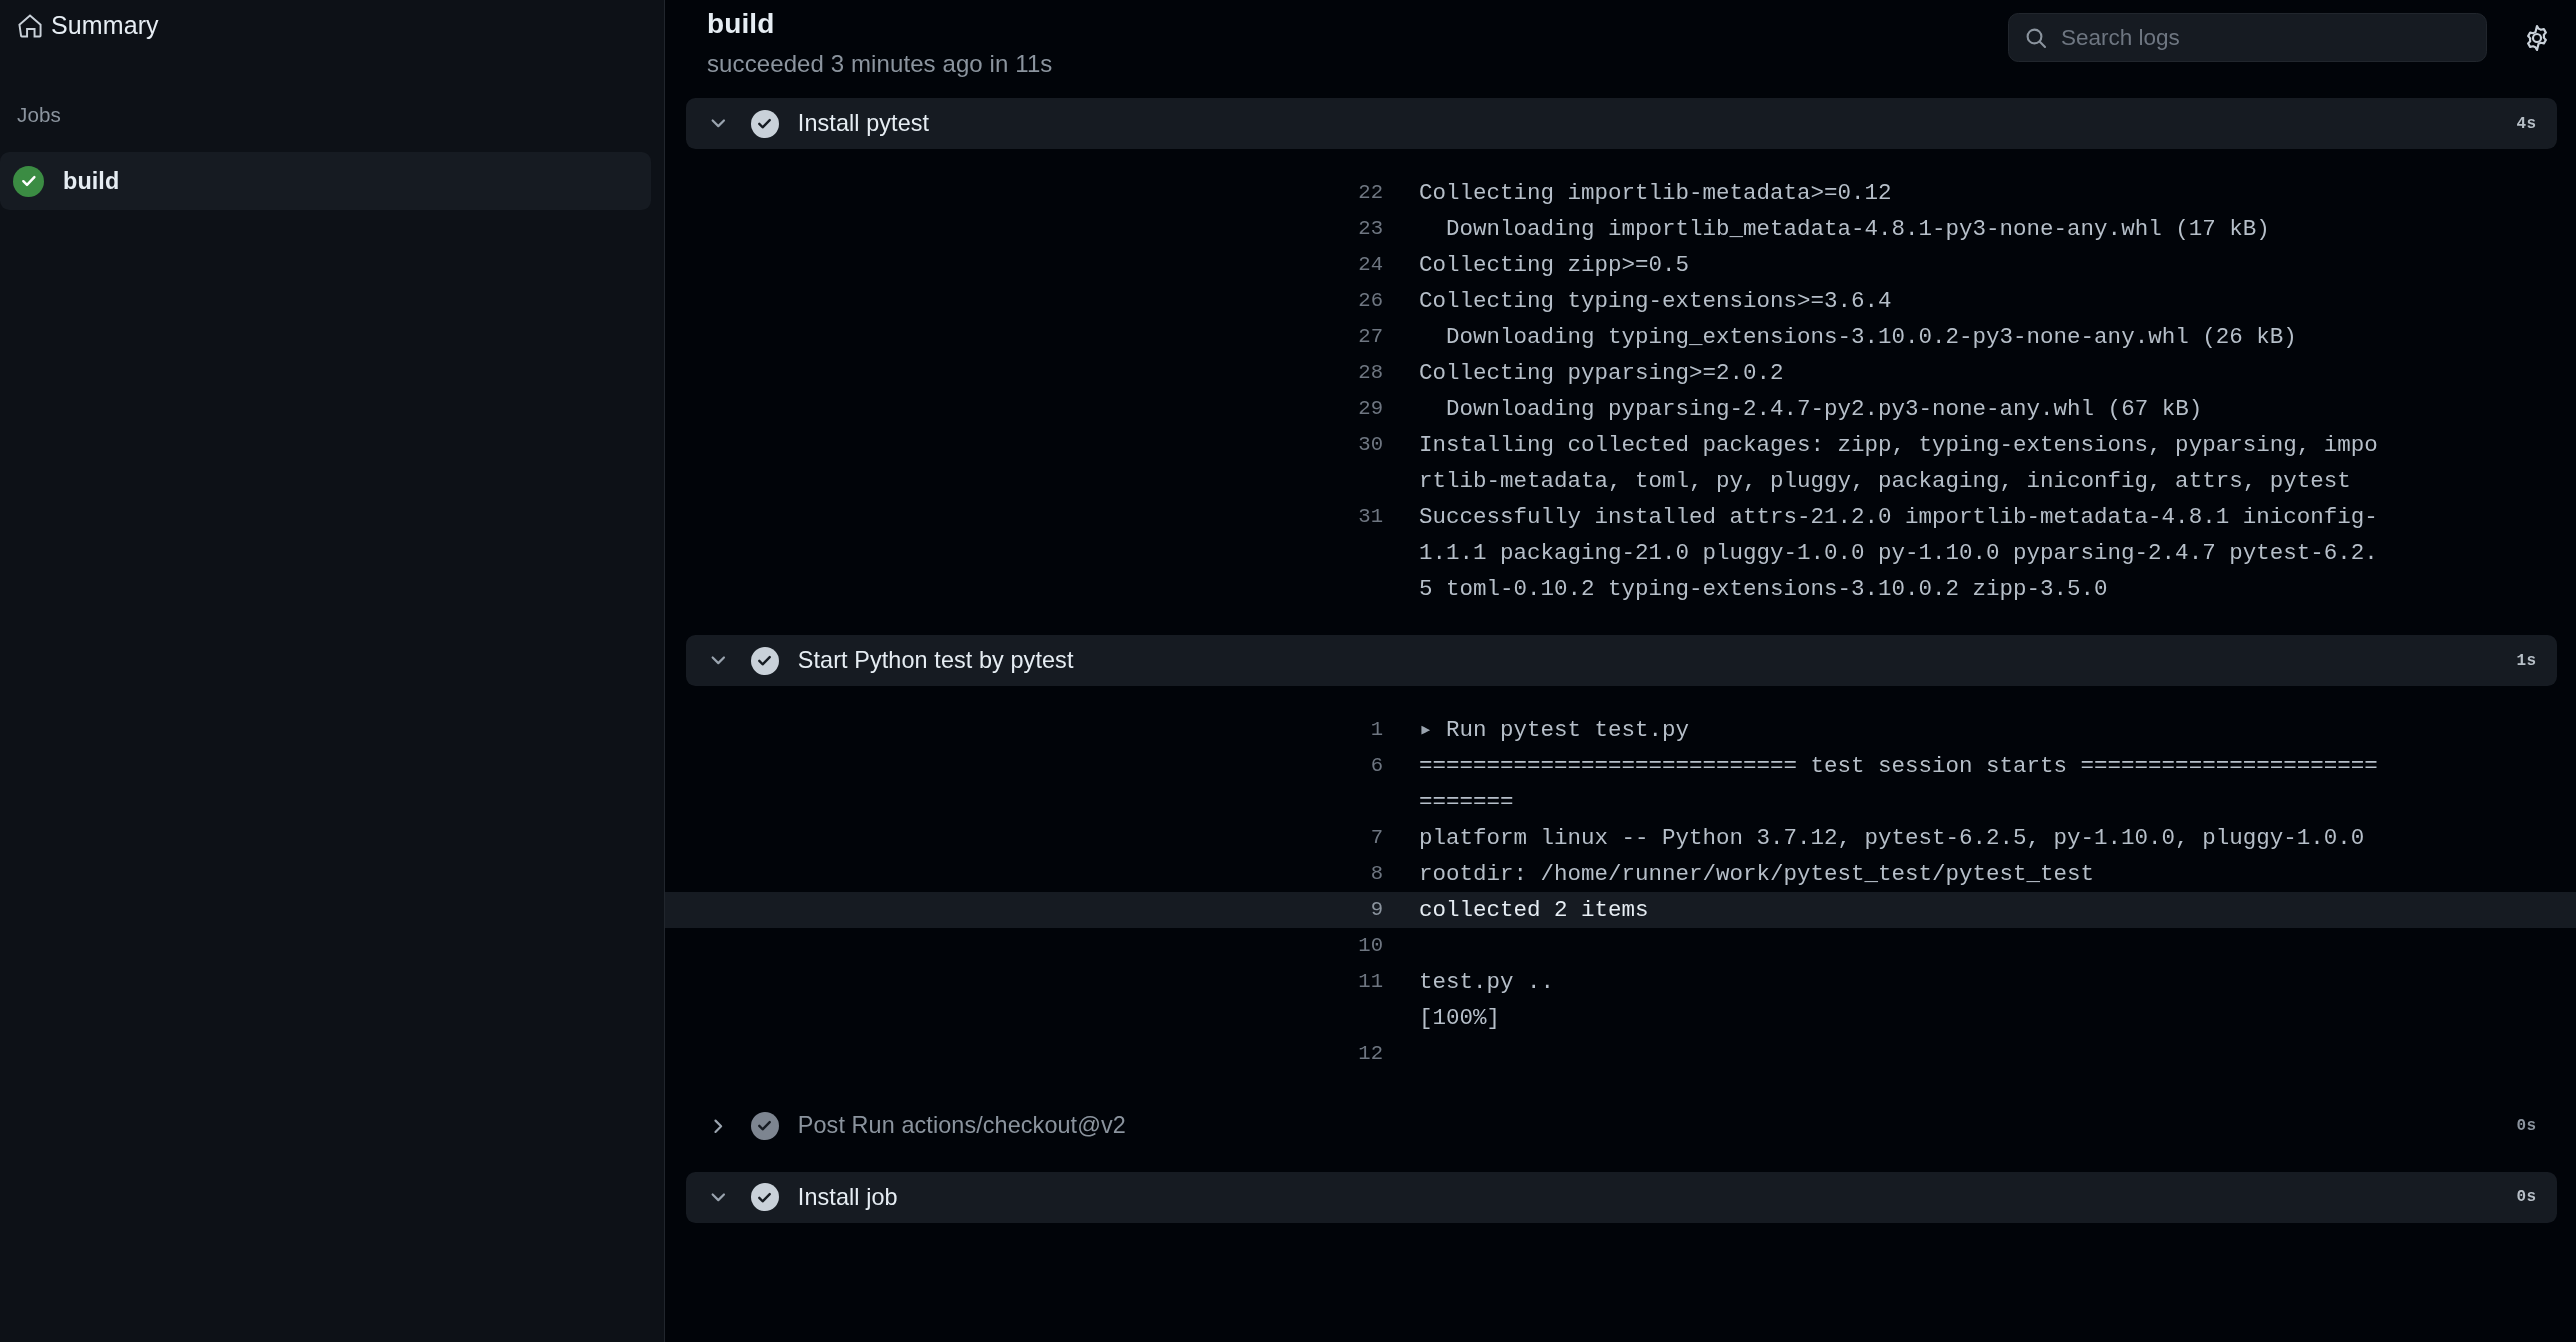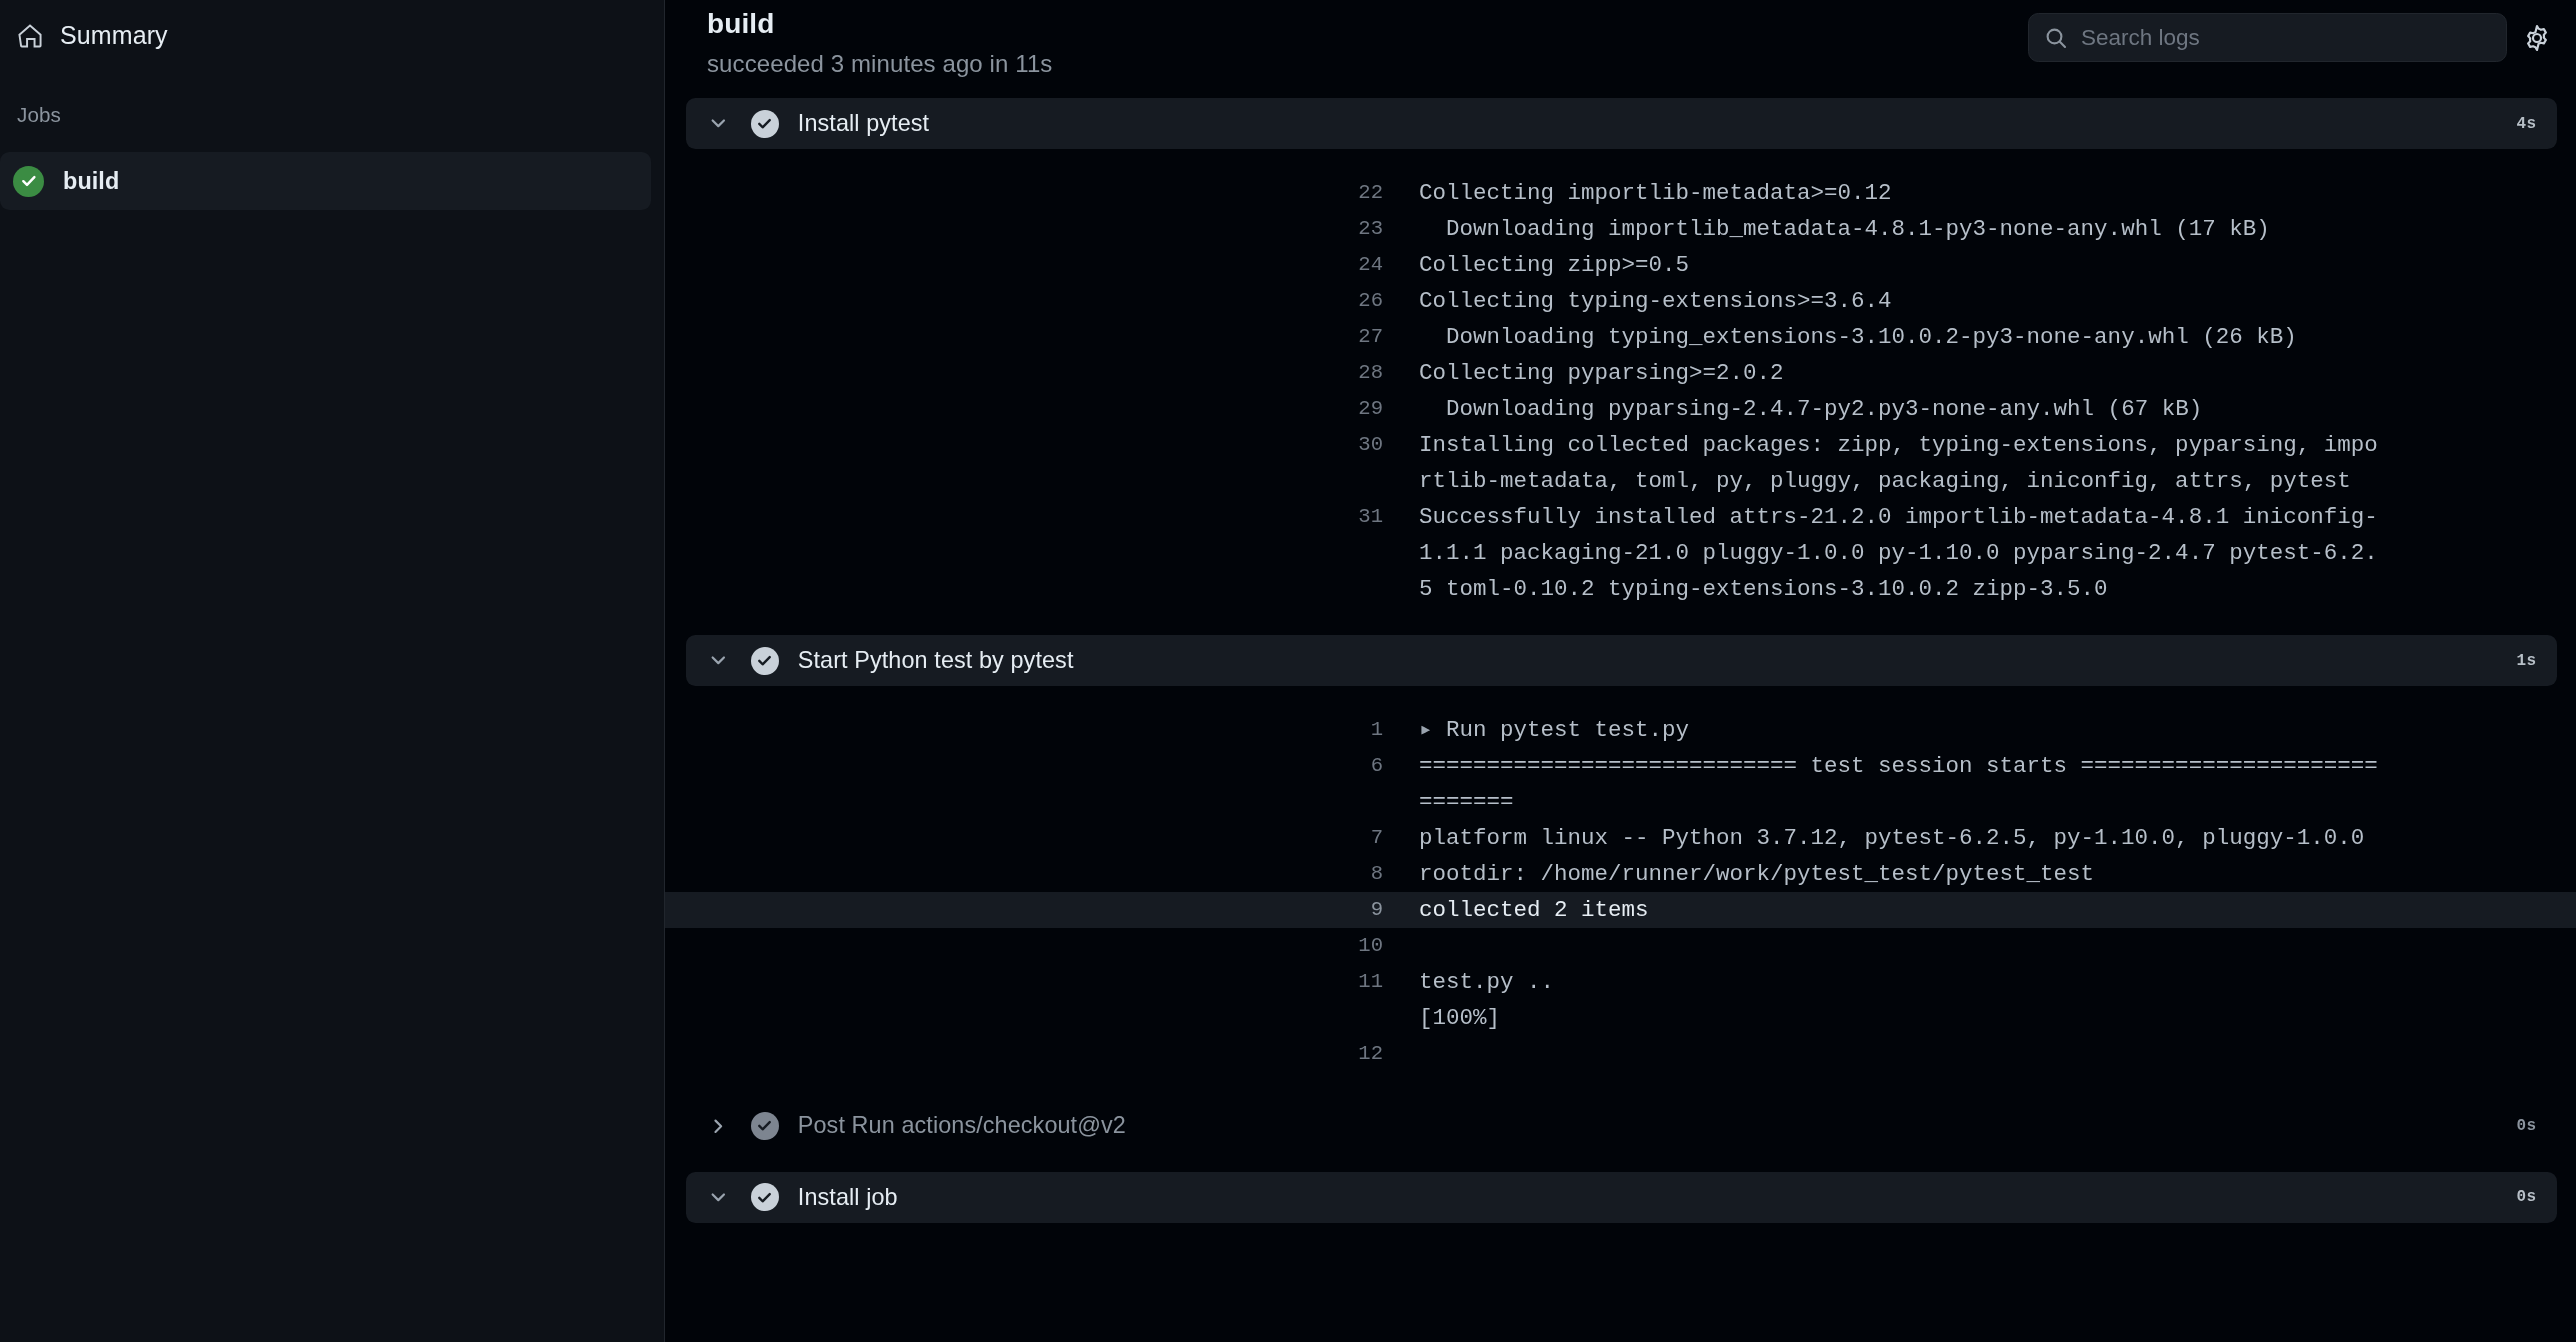--- a/index.html
+++ b/index.html
@@ -20,22 +20,22 @@
     width: 665px;
     min-width: 665px;
     height: 1342px;
     background: #0d1117;
     border-right: 0.9px solid #21262d;
     padding: 0;
     position: relative;
   }
   .summary-row {
     display: flex;
-    align-items: center;
-    gap: 17px;
+    align-items: flex-start;
+    gap: 8px;
     padding: 13px 0 0 17px;
     height: 58px;
   }
   .summary-row .home-ico { width: 26px; height: 26px; display: block; }
   .summary-label {
     color: #e6edf3;
     font-size: 25px;
     line-height: 1;
     letter-spacing: 0.1px;
   }
@@ -93,21 +93,21 @@
     font-weight: 700;
     line-height: 1.1;
     letter-spacing: 0.1px;
   }
   .hdr-sub {
     color: #8b949e;
     font-size: 24px;
     margin-top: 9.4px;
     letter-spacing: 0.1px;
   }
-  .hdr-right { display: flex; align-items: center; gap: 9px; padding-top: 5.6px; }
+  .hdr-right { display: flex; align-items: center; gap: 29px; padding-top: 5.6px; }
   .search-box {
     width: 479px;
     height: 49px;
     background: #161b22;
     border: 0.9px solid #21262d;
     border-radius: 10.3px;
     display: flex;
     align-items: center;
     gap: 13px;
     padding: 0 15px;

